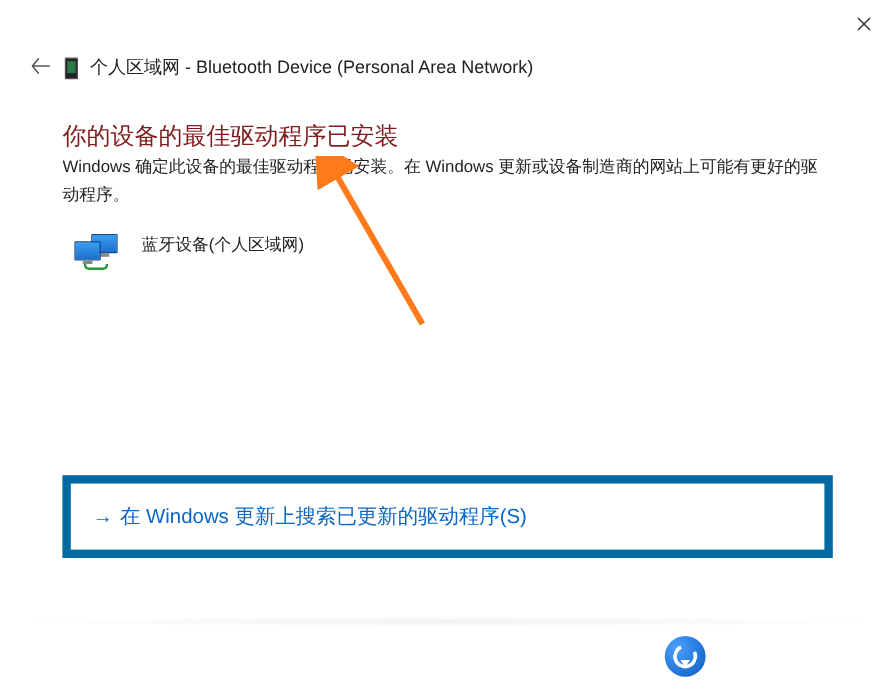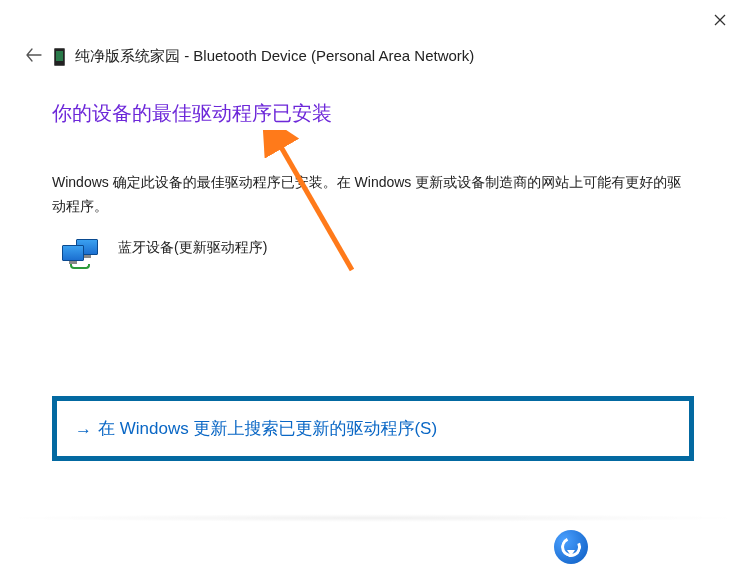--- a/index.html
+++ b/index.html
@@ -68,23 +68,22 @@
     color: #222;
   }
   .content {
     position: absolute;
     top: 100px;
     left: 52px;
     right: 52px;
   }
   .heading {
     font-size: 20px;
-    color: #6d28d9;
+    color: #7f1d1d;
     font-weight: 400;
-    margin-bottom: 44px;
   }
   .body-text {
     font-size: 14px;
     color: #222;
     line-height: 1.7;
     margin-bottom: 18px;
   }
   .device-row {
     display: flex;
     align-items: flex-start;
@@ -129,21 +128,21 @@
   .device-label {
     font-size: 14px;
     color: #222;
     padding-top: 2px;
   }
   .action-link-box {
     position: absolute;
     left: 52px;
     right: 52px;
     top: 396px;
-    border: 5px solid #0369a1;
+    border: 7px solid #0369a1;
     padding: 16px 18px;
   }
   .action-link {
     font-size: 17px;
     color: #0a67c5;
     cursor: pointer;
   }
   .action-link .arrow {
     margin-right: 6px;
   }
@@ -221,34 +220,34 @@
   </div>
 
   <div class="header">
     <span class="back-arrow">
       <svg width="16" height="14" viewBox="0 0 16 14">
         <path d="M6 1 L1 7 L6 13 M1 7 H15" stroke="#555" stroke-width="1.3" fill="none" stroke-linecap="round" stroke-linejoin="round"></path>
       </svg>
     </span>
     <span class="device-icon"></span>
     <span class="header-title">
-      <span>纯净版系统家园</span><span> - </span><span>Bluetooth Device (Personal Area Network)</span>
+      <span>个人区域网</span><span> - </span><span>Bluetooth Device (Personal Area Network)</span>
     </span>
   </div>
 
   <div class="content">
     <h1 class="heading">你的设备的最佳驱动程序已安装</h1>
     <p class="body-text">Windows 确定此设备的最佳驱动程序已安装。在 Windows 更新或设备制造商的网站上可能有更好的驱动程序。</p>
     <div class="device-row">
       <div class="network-icon">
         <div class="monitor m2"></div>
         <div class="monitor m1"></div>
         <div class="cable"></div>
       </div>
-      <div class="device-label">蓝牙设备(更新驱动程序)</div>
+      <div class="device-label">蓝牙设备(个人区域网)</div>
     </div>
   </div>
 
   <svg class="annotation-arrow" width="110" height="150">
     <defs>
       <marker id="arrhead" markerWidth="8" markerHeight="8" refX="2" refY="4" orient="auto">
         <polygon points="0,0 8,4 0,8" fill="#ff7a1a"></polygon>
       </marker>
     </defs>
     <line x1="90" y1="140" x2="15" y2="10" stroke="#ff7a1a" stroke-width="5" marker-end="url(#arrhead)"></line>

